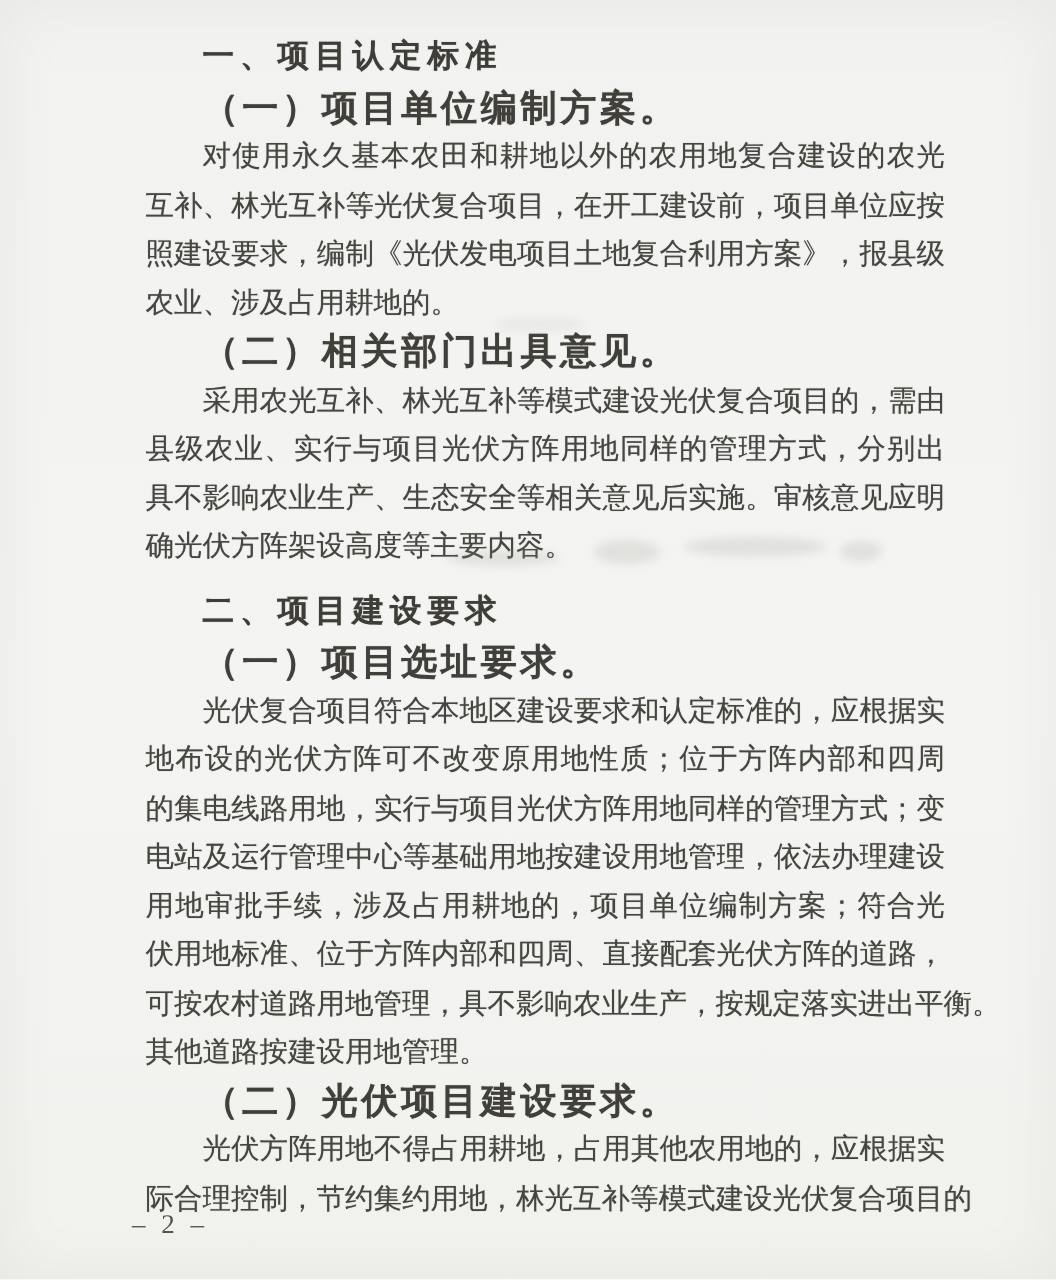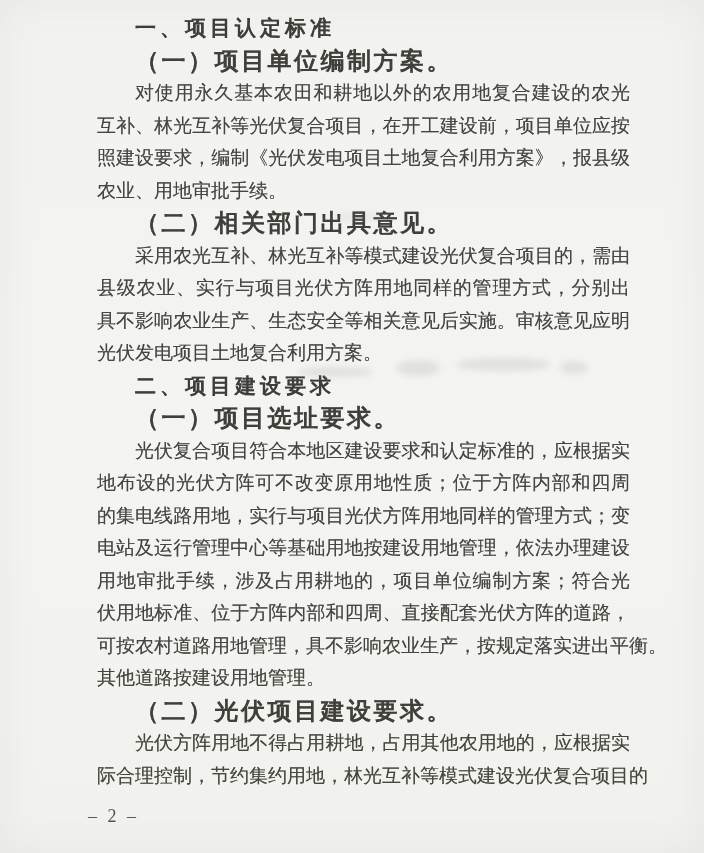--- a/index.html
+++ b/index.html
@@ -26,26 +26,27 @@
     white-space: nowrap;
     text-shadow: 0 0 0.6px rgba(75,74,68,0.55);
   }
   .line.just {
     white-space: normal;
     text-align: justify;
     text-align-last: justify;
   }
   .indent { padding-left: 38px; }
   .heading1 {
-    font-family: Liberation Sans, sans-serif;
+    font-family: Liberation Mono, monospace;
     font-weight: bold;
     font-size: 21px;
     letter-spacing: 4px;
     color: #3e3d38;
     padding-left: 38px;
+    margin-top: 12px;
   }
   .heading2 {
     font-weight: bold;
     font-size: 24px;
     letter-spacing: 2.5px;
     color: #403f3a;
     padding-left: 38px;
   }
   .pagenum {
     position: absolute;
@@ -70,26 +71,26 @@
 </head>
 <body>
 
 <div class="page">
   <div class="doc">
       <div class="line heading1">一、项目认定标准</div>
       <div class="line heading2">（一）项目单位编制方案。</div>
       <div class="line indent just">对使用永久基本农田和耕地以外的农用地复合建设的农光</div>
       <div class="line just">互补、林光互补等光伏复合项目，在开工建设前，项目单位应按</div>
       <div class="line just">照建设要求，编制《光伏发电项目土地复合利用方案》，报县级</div>
-      <div class="line">农业、用地审批手续。</div>
+      <div class="line">农业、涉及占用耕地的。</div>
       <div class="line heading2">（二）相关部门出具意见。</div>
       <div class="line indent just">采用农光互补、林光互补等模式建设光伏复合项目的，需由</div>
       <div class="line just">县级农业、实行与项目光伏方阵用地同样的管理方式，分别出</div>
       <div class="line just">具不影响农业生产、生态安全等相关意见后实施。审核意见应明</div>
-      <div class="line">光伏发电项目土地复合利用方案。</div>
+      <div class="line">确光伏方阵架设高度等主要内容。</div>
       <div class="line heading1">二、项目建设要求</div>
       <div class="line heading2">（一）项目选址要求。</div>
       <div class="line indent just">光伏复合项目符合本地区建设要求和认定标准的，应根据实</div>
       <div class="line just">地布设的光伏方阵可不改变原用地性质；位于方阵内部和四周</div>
       <div class="line just">的集电线路用地，实行与项目光伏方阵用地同样的管理方式；变</div>
       <div class="line just">电站及运行管理中心等基础用地按建设用地管理，依法办理建设</div>
       <div class="line just">用地审批手续，涉及占用耕地的，项目单位编制方案；符合光</div>
       <div class="line just">伏用地标准、位于方阵内部和四周、直接配套光伏方阵的道路，</div>
       <div class="line">可按农村道路用地管理，具不影响农业生产，按规定落实进出平衡。</div>
       <div class="line">其他道路按建设用地管理。</div>

